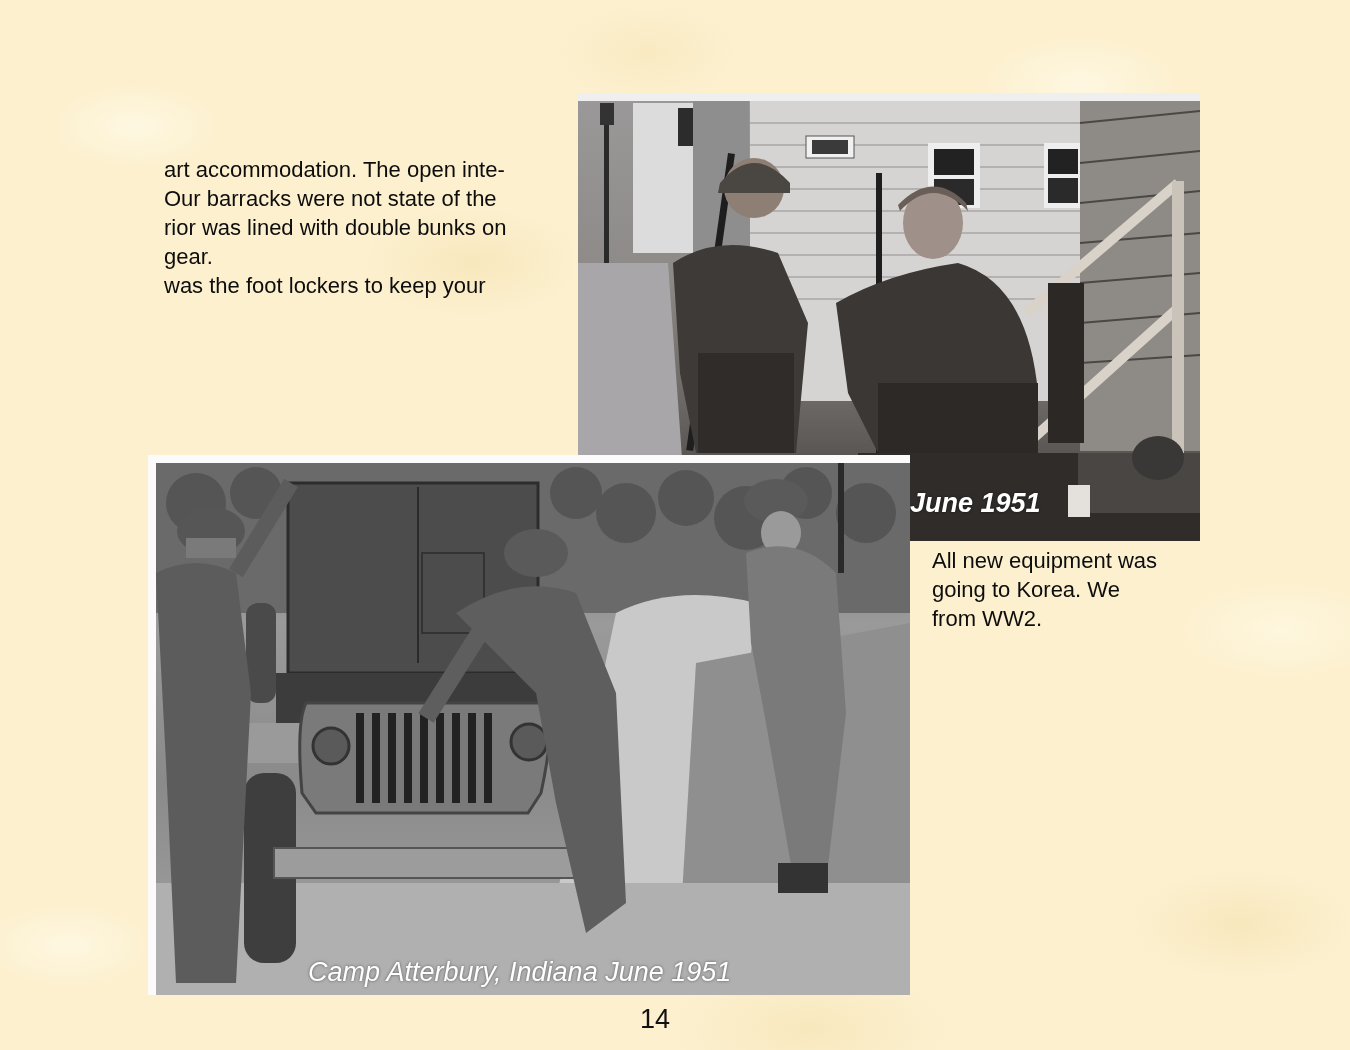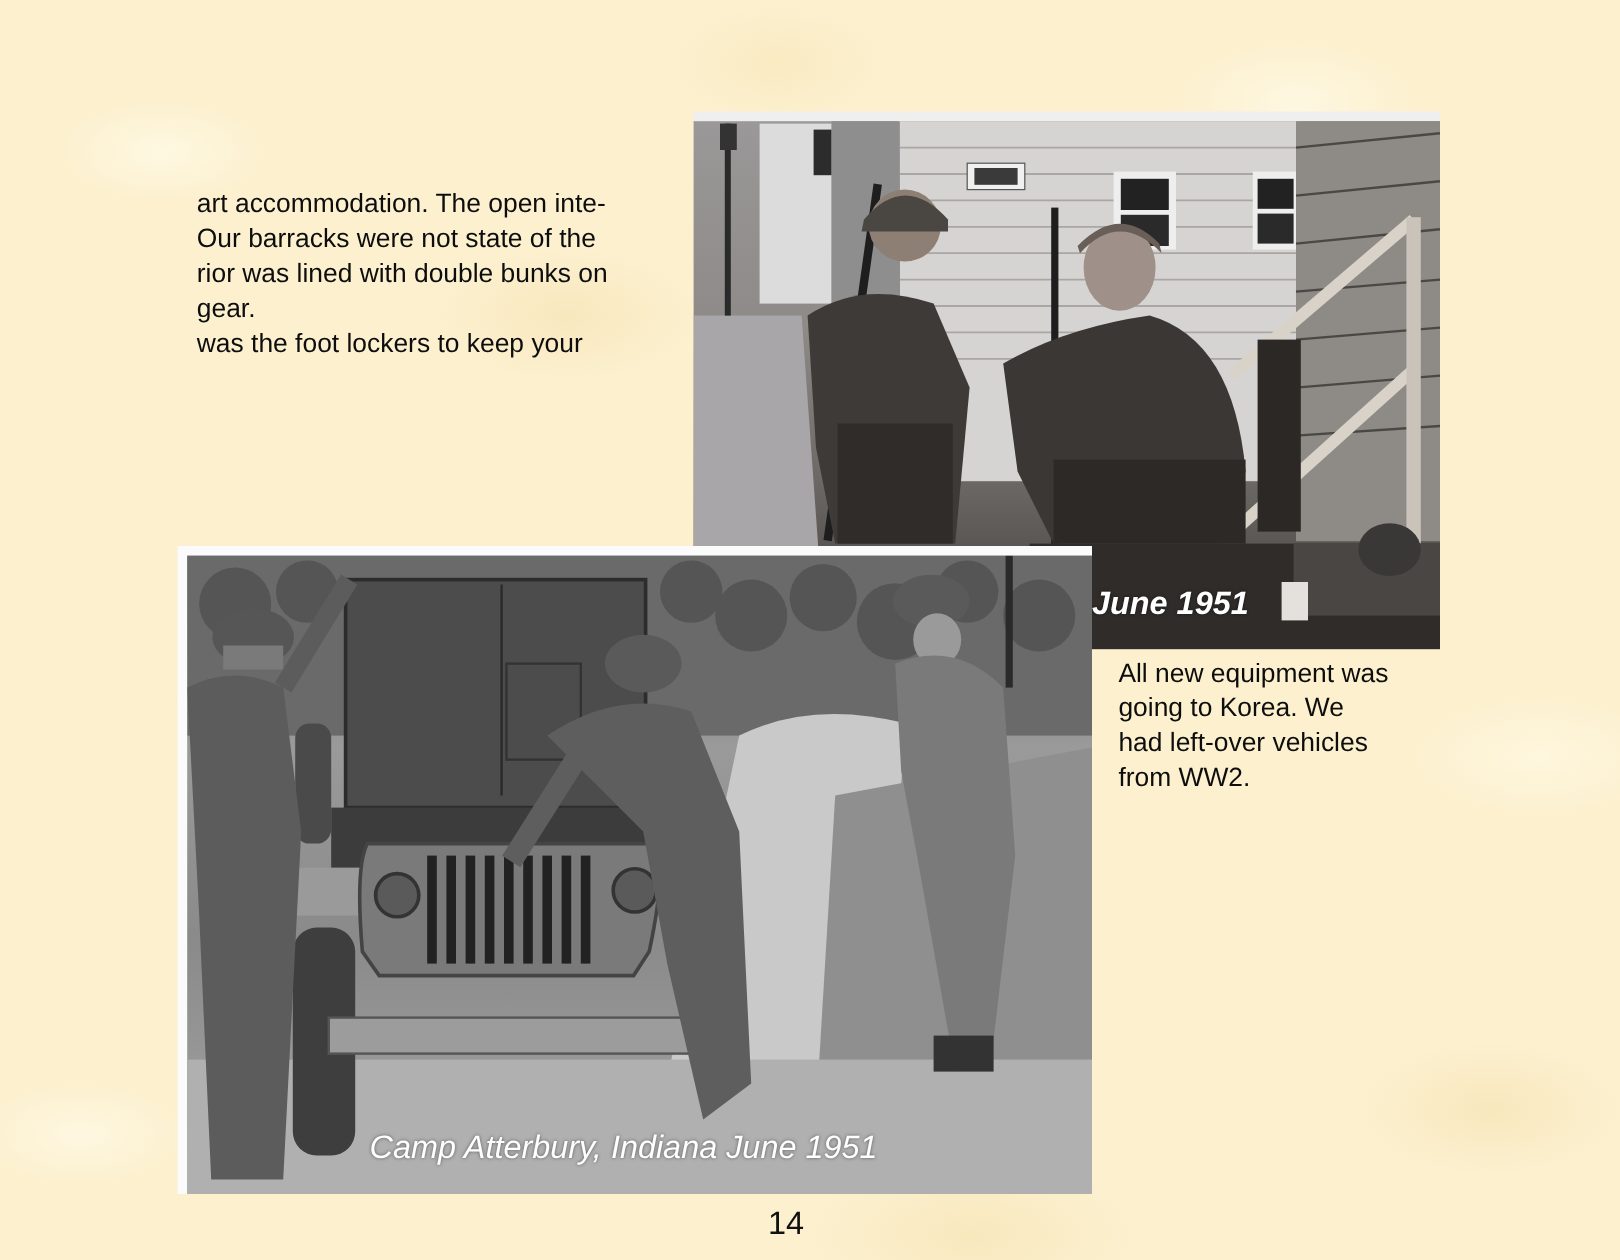--- a/index.html
+++ b/index.html
@@ -41,21 +41,21 @@
       position: absolute; left: 8px; top: 8px; right: 0; bottom: 0;
       background: linear-gradient(180deg, #6e6e6e 0%, #9a9a9a 30%, #8a8a8a 60%, #a5a5a5 100%);
       overflow: hidden;
     }
     .photo svg { position: absolute; left: 0; top: 0; display: block; }
     .caption {
       position: absolute; color: #ffffff; font-style: italic; font-size: 27px;
       text-shadow: 0 0 3px rgba(0,0,0,0.5); white-space: nowrap;
     }
     #barracks-caption { left: 332px; top: 395px; }
-    #jeep-caption { left: 152px; top: 478px; }
+    #jeep-caption { left: 152px; top: 494px; }
   </style>
 </head>
 <body>
 
 <div id="intro-text" class="text-block">
   <div>art accommodation.  The open inte-</div>
   <div>Our barracks were not state of the</div>
   <div>rior was lined with double bunks on</div>
   <div>gear.</div>
   <div>was the foot lockers to keep your</div>
@@ -200,17 +200,16 @@
       <path d="M590,90 Q640,70 680,110 L690,250 L670,420 L640,430 L610,260 L595,180 Z" fill="#7a7a7a"></path>
       <rect x="622" y="400" width="50" height="30" fill="#333"></rect>
     </svg>
     <div id="jeep-caption" class="caption">Camp Atterbury, Indiana  June 1951</div>
   </div>
 </div>
 
 <div id="equipment-text" class="text-block">
   <div>All new equipment was</div>
   <div>going to Korea. We</div>
-  <div>had left-over vehicles</div>
   <div>from WW2.</div>
 </div>
 
 <div id="page-number">14</div>
 
 </body></html>

